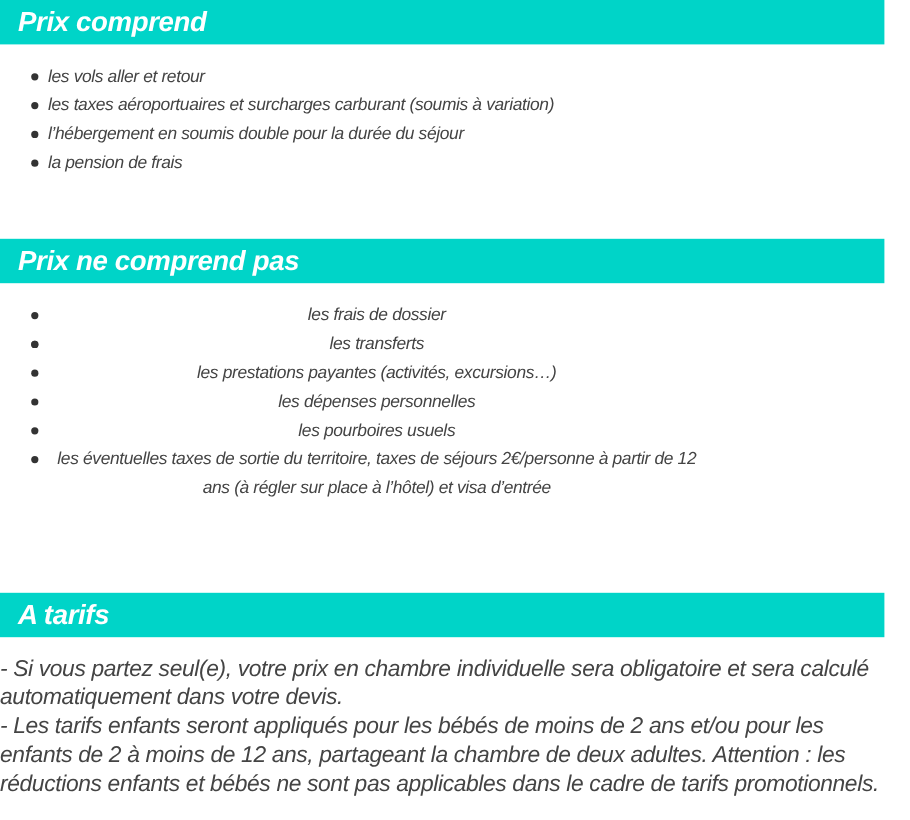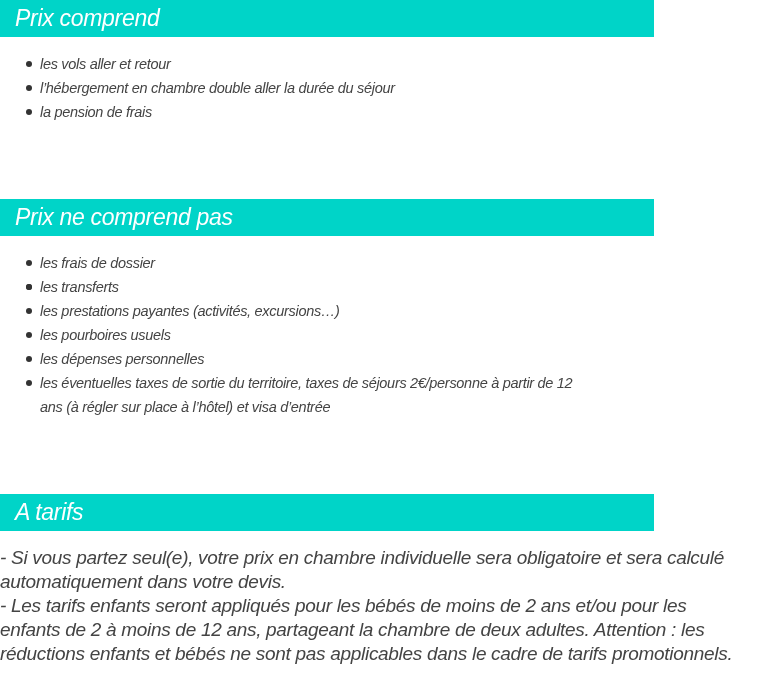--- a/index.html
+++ b/index.html
@@ -11,26 +11,26 @@
       width: 758px;
       height: 683px;
       overflow: hidden;
       position: relative;
       font-family: "Liberation Sans", "DejaVu Sans", sans-serif;
       color: #444444;
     }
     .section-header {
       position: absolute;
       left: 0;
-      width: 654px;
+      width: 737px;
       height: 37px;
       background: #00d4c8;
       color: #ffffff;
       font-style: italic;
-      font-weight: normal;
+      font-weight: bold;
       font-size: 23px;
       line-height: 37px;
       padding-left: 15px;
       box-sizing: border-box;
       letter-spacing: -0.3px;
     }
     .list {
       position: absolute;
       left: 0;
       margin: 0;
@@ -71,34 +71,35 @@
     }
   </style>
 </head>
 <body>
 
 <div class="section-header" style="top:0px;">
   <span>Prix comprend</span>
 </div>
 <ul class="list" style="top:52px;">
   <li><span class="bullet"></span><span>les vols aller et retour</span></li>
-  <li><span class="bullet"></span><span>l’hébergement en chambre double aller la durée du séjour</span></li>
+  <li><span class="bullet"></span><span>les taxes aéroportuaires et surcharges carburant (soumis à variation)</span></li>
+  <li><span class="bullet"></span><span>l’hébergement en soumis double pour la durée du séjour</span></li>
   <li><span class="bullet"></span><span>la pension de frais</span></li>
 </ul>
 
 <div class="section-header" style="top:199px;">
   <span>Prix ne comprend pas</span>
 </div>
-<ul class="list" style="top:251px;">
+<ul class="list" style="top:251px;text-align:center;">
   <li><span class="bullet"></span><span>les frais de dossier</span></li>
   <li><span class="bullet"></span></li>
   <li><span class="bullet"></span><span>les transferts</span></li>
   <li><span class="bullet"></span><span>les prestations payantes (activités, excursions…)</span></li>
+  <li><span class="bullet"></span><span>les dépenses personnelles</span></li>
   <li><span class="bullet"></span><span>les pourboires usuels</span></li>
-  <li><span class="bullet"></span><span>les dépenses personnelles</span></li>
   <li><span class="bullet"></span><span>les éventuelles taxes de sortie du territoire, taxes de séjours 2€/personne à partir de 12 ans (à régler sur place à l’hôtel) et visa d’entrée</span></li>
 </ul>
 
 <div class="section-header" style="top:494px;">
   <span>A tarifs</span>
 </div>
 <div class="para-block">
   <p>- Si vous partez seul(e), votre prix en chambre individuelle sera obligatoire et sera calculé automatiquement dans votre devis.</p>
   <p>- Les tarifs enfants seront appliqués pour les bébés de moins de 2 ans et/ou pour les enfants de 2 à moins de 12 ans, partageant la chambre de deux adultes. Attention : les réductions enfants et bébés ne sont pas applicables dans le cadre de tarifs promotionnels.</p>
 </div>

